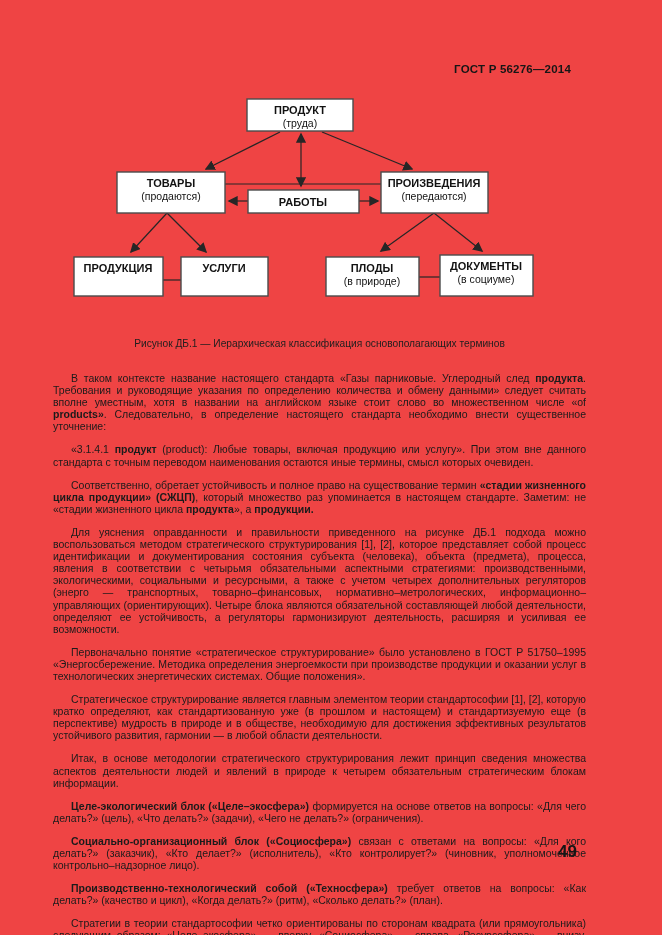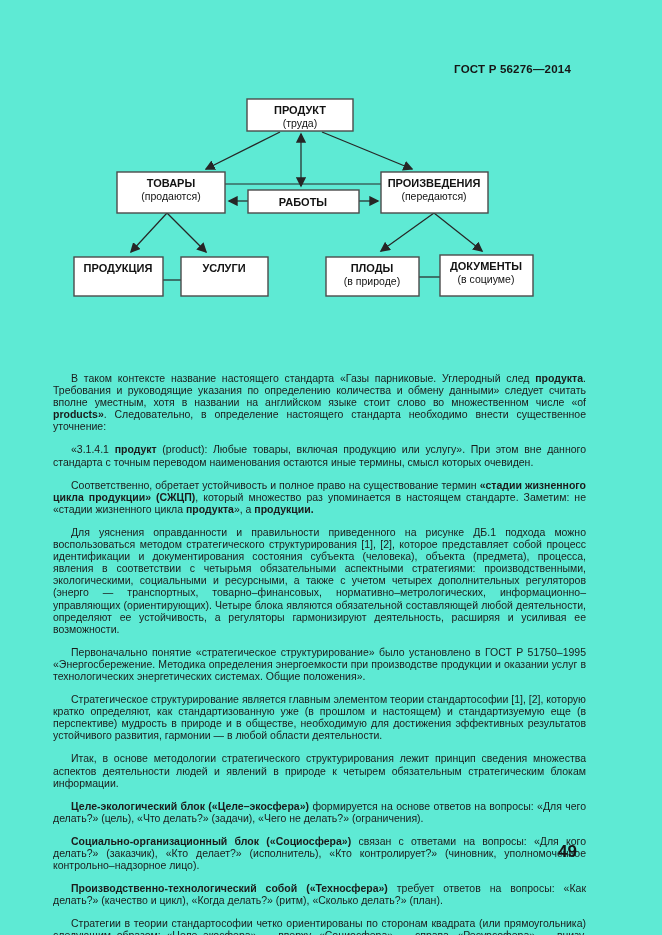--- a/index.html
+++ b/index.html
@@ -4,21 +4,21 @@
 <style>
   html,body { margin:0; padding:0; }
   body {
     width:662px; height:935px;
     background:#ffffff;
     font-family:"Liberation Sans", sans-serif;
     color:#1c1c1c;
   }
   .page {
     position:relative; width:662px; height:935px;
-    background:#5eead4; overflow:hidden;
+    background:#ef4444; overflow:hidden;
   }
   .doc-header {
     position:absolute; top:63px; right:91px;
     font-size:11.5px; font-weight:bold; letter-spacing:.2px;
     color:#161616; white-space:nowrap;
   }
   svg.diagram { position:absolute; top:0; left:0; }
   svg.diagram .box { fill:#ffffff; stroke:#4b4b4b; stroke-width:1.4; }
   svg.diagram .edge { stroke:#262626; stroke-width:1.2; fill:none; }
   svg.diagram text {
@@ -93,20 +93,21 @@
 
     <rect class="box" x="326" y="257" width="93" height="39"></rect>
     <text class="node-title" x="372" y="272">ПЛОДЫ</text>
     <text class="node-sub" x="372" y="285">(в природе)</text>
 
     <rect class="box" x="440" y="255" width="93" height="41"></rect>
     <text class="node-title" x="486" y="270">ДОКУМЕНТЫ</text>
     <text class="node-sub" x="486" y="283">(в социуме)</text>
   </svg>
 
+  <div class="figure-caption">Рисунок ДБ.1 — Иерархическая классификация основополагающих терминов</div>
 
   <div class="body-text">
       <p><span>В таком контексте название настоящего стандарта «Газы парниковые. Углеродный след </span><b>продукта</b><span>. Требования и руководящие указания по определению количества и обмену данными» следует считать вполне уместным, хотя в названии на английском языке стоит слово во множественном числе «of </span><b>products»</b><span>. Следовательно, в определение настоящего стандарта необходимо внести существенное уточнение:</span></p>
       <p><span>«3.1.4.1 </span><b>продукт</b><span> (product): Любые товары, включая продукцию или услугу». При этом вне данного стандарта с точным переводом наименования остаются иные термины, смысл которых очевиден.</span></p>
       <p><span>Соответственно, обретает устойчивость и полное право на существование термин </span><b>«стадии жизненного цикла продукции» (СЖЦП)</b><span>, который множество раз упоминается в настоящем стандарте. Заметим: не «стадии жизненного цикла </span><b>продукта</b><span>», а </span><b>продукции.</b></p>
       <p><span>Для уяснения оправданности и правильности приведенного на рисунке ДБ.1 подхода можно воспользоваться методом стратегического структурирования [1], [2], которое представляет собой процесс идентификации и документирования состояния субъекта (человека), объекта (предмета), процесса, явления в соответствии с четырьмя обязательными аспектными стратегиями: производственными, экологическими, социальными и ресурсными, а также с учетом четырех дополнительных регуляторов (энерго — транспортных, товарно–финансовых, нормативно–метрологических, информационно–управляющих (ориентирующих). Четыре блока являются обязательной составляющей любой деятельности, определяют ее устойчивость, а регуляторы гармонизируют деятельность, расширяя и усиливая ее возможности.</span></p>
       <p><span>Первоначально понятие «стратегическое структурирование» было установлено в ГОСТ Р 51750–1995 «Энергосбережение. Методика определения энергоемкости при производстве продукции и оказании услуг в технологических энергетических системах. Общие положения».</span></p>
       <p><span>Стратегическое структурирование является главным элементом теории стандартософии [1], [2], которую кратко определяют, как стандартизованную уже (в прошлом и настоящем) и стандартизуемую еще (в перспективе) мудрость в природе и в обществе, необходимую для достижения эффективных результатов устойчивого развития, гармонии — в любой области деятельности.</span></p>
       <p><span>Итак, в основе методологии стратегического структурирования лежит принцип сведения множества аспектов деятельности людей и явлений в природе к четырем обязательным стратегическим блокам информации.</span></p>
       <p><b>Целе-экологический блок («Целе–экосфера»)</b><span> формируется на основе ответов на вопросы: «Для чего делать?» (цель), «Что делать?» (задачи), «Чего не делать?» (ограничения).</span></p>

